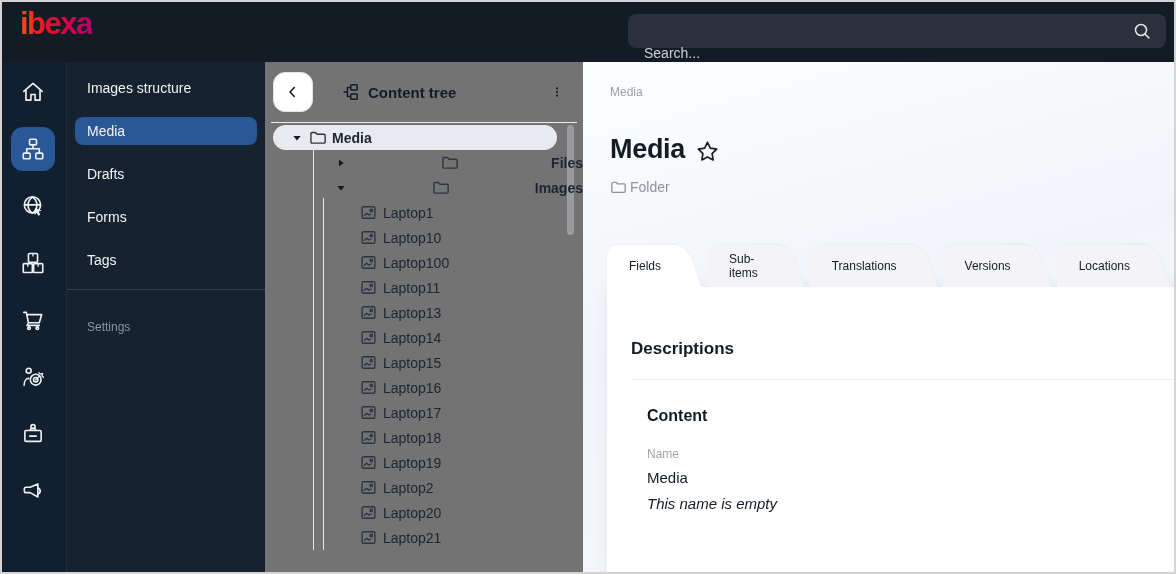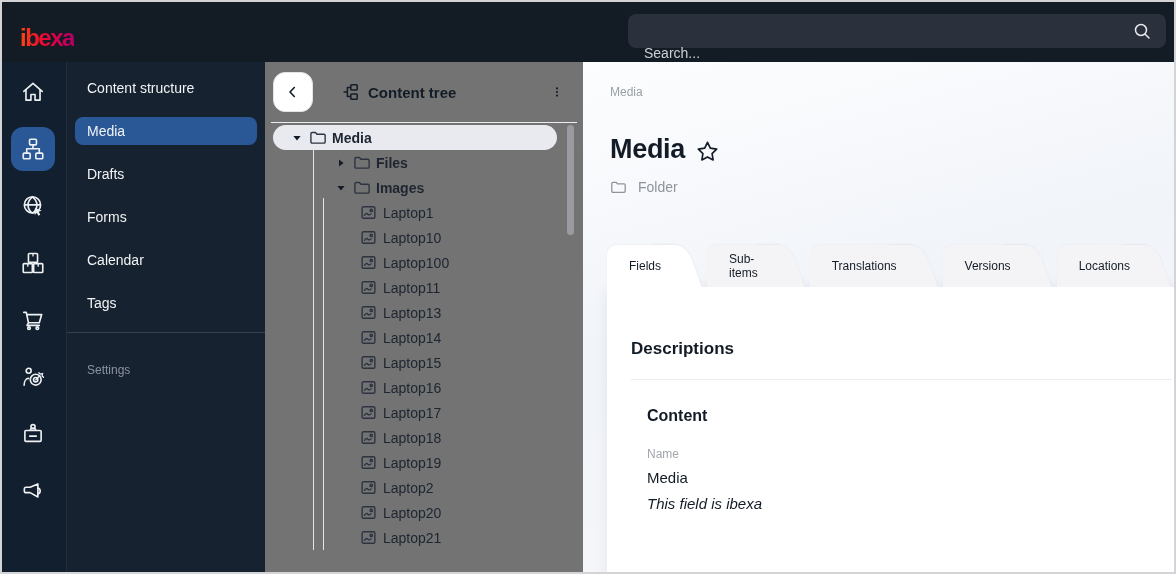--- a/index.html
+++ b/index.html
@@ -6,21 +6,21 @@
   .screen{
     position:relative;width:1176px;height:574px;overflow:hidden;
     background:#fff;font-family:"Liberation Sans",sans-serif;
     -webkit-font-smoothing:antialiased;
   }
   .screen::after{content:'';position:absolute;inset:0;border:2px solid #d4d4d7;pointer-events:none;z-index:60;}
 
   
   .topbar{position:absolute;left:0;top:0;width:100%;height:62px;background:#131b24;}
   .logo{
-    position:absolute;left:20px;top:24px;font-size:24px;font-weight:bold;letter-spacing:-1.5px;
+    position:absolute;left:20px;top:6px;font-size:31px;font-weight:bold;letter-spacing:-1.5px;
     background:linear-gradient(90deg,#ff4713 0%,#ed0e2e 38%,#d6004c 68%,#b30067 100%);
     -webkit-background-clip:text;background-clip:text;color:transparent;
   }
   .search{
     position:absolute;left:628px;right:10px;top:14px;height:34px;background:#2a313c;
     border-radius:8px;display:flex;align-items:center;
   }
   .search input{
     flex:1;background:transparent;border:none;outline:none;color:#e8eaec;
     font-size:14px;padding:0 16px;font-family:inherit;margin-top:44px;
@@ -56,21 +56,21 @@
   .back-btn{width:40px;height:40px;border:1px solid #e3e4e8;border-radius:12px;background:#fff;display:flex;align-items:center;justify-content:center;color:#131c26;flex:none;}
   .back-btn svg{width:16px;height:16px;}
   .tree-title{display:flex;align-items:center;gap:9px;margin-left:28px;font-weight:bold;font-size:15px;color:#131c26;flex:1;}
   .tree-title svg{width:18px;height:18px;color:#131c26;}
   .kebab{width:24px;height:24px;display:flex;align-items:center;justify-content:center;color:#131c26;margin-right:4px;}
   .kebab svg{width:16px;height:16px;}
   .tree-hr{height:1px;background:#ebecef;margin:0 6px;}
   .tree-list{position:relative;padding-top:2px;}
   .tree-row{height:25px;display:flex;align-items:center;font-size:14px;color:#1c2530;position:relative;}
   .tree-row.d0{padding-left:24px;}
-  .tree-row.d1{padding-left:68px;}
+  .tree-row.d1{padding-left:68px;justify-content:space-between;}
   .tree-row.d2{padding-left:91px;}
   .tree-row.folder-row{font-weight:bold;}
   .tree-row.selected::before{content:'';position:absolute;left:8px;right:26px;top:0;bottom:0;background:#e9e9f0;border-radius:14px;}
   .tree-row>*{position:relative;z-index:1;}
   .expander{width:16px;display:flex;justify-content:center;color:#131c26;flex:none;}
   .expander svg{width:10px;height:10px;}
   .node-icon{width:17px;height:17px;margin:0 6px 0 4px;color:#2c3441;flex:none;display:flex;}
   .node-icon svg{width:17px;height:17px;}
   .guide{position:absolute;width:1px;background:#e4e5e9;}
   .guide.g1{left:48px;top:25px;bottom:0;}
@@ -80,21 +80,21 @@
   
   .main{
     position:absolute;left:583px;top:62px;right:0;bottom:0;
     background:linear-gradient(165deg,#fcfdfe 0%,#f1f4f9 45%,#f7f8fa 100%);
   }
   .breadcrumb{position:absolute;left:27px;top:23px;font-size:12px;color:#9aa0a7;}
   .title-row{position:absolute;left:27px;top:72px;display:flex;align-items:center;gap:10px;}
   .page-title{font-size:27px;font-weight:bold;color:#131c26;letter-spacing:-.3px;}
   .star-btn{width:25px;height:25px;color:#131c26;display:flex;margin-top:3px;}
   .star-btn svg{width:25px;height:25px;}
-  .type-row{position:absolute;left:27px;top:117px;display:flex;align-items:center;gap:12px;color:#8f949b;font-size:14px;}
+  .type-row{position:absolute;left:27px;top:117px;display:flex;align-items:center;gap:4px;color:#8f949b;font-size:14px;}
   .type-row .t-ico{width:16px;height:16px;display:flex;color:#8f949b;}
   .type-row .t-ico svg{width:16px;height:16px;}
 
   .tabs{position:absolute;left:24px;top:183px;right:0;height:42px;display:flex;}
   .tab{
     position:relative;z-index:1;margin-right:30px;padding:0 16px 0 22px;background:#f4f4f7;
     border-top-left-radius:10px;display:flex;align-items:center;font-size:12px;color:#131c26;
     box-shadow:0 -1px 2px rgba(30,40,60,.03);
   }
   .tab::after{
@@ -207,25 +207,24 @@
           <svg viewBox="0 0 24 24" fill="none" stroke="currentColor" stroke-width="1.5" stroke-linejoin="round" stroke-linecap="round">
             <path d="M16.5 5.5v12l-7.2-4H5.6A1.6 1.6 0 0 1 4 11.9v-1.8a1.6 1.6 0 0 1 1.6-1.6h3.7z"></path>
             <path d="M16.5 9.2a2.9 2.9 0 0 1 0 5.6"></path>
           </svg>
         </span>
       </div>
     </nav>
 
   <nav class="menu">
     <div id="menu-main">
-        <div class="menu-item">Content structure</div>
+        <div class="menu-item">Images structure</div>
         <div class="menu-item active">Media</div>
         <div class="menu-item">Drafts</div>
         <div class="menu-item">Forms</div>
-        <div class="menu-item">Calendar</div>
         <div class="menu-item">Tags</div>
       </div>
     <div class="menu-divider"></div>
     <div class="menu-section-label">Settings</div>
   </nav>
 
   <section class="tree-panel">
     <div class="tree-header">
       <button class="back-btn">
           <svg viewBox="0 0 16 16" fill="none" stroke="currentColor" stroke-width="1.6" stroke-linecap="round" stroke-linejoin="round">
@@ -475,19 +474,19 @@
       </div>
 
     <div class="card">
       <div class="section-title">Descriptions</div>
       <div class="card-hr"></div>
       <div class="group">
         <div class="group-title">Content</div>
         <div id="fields">
             <div class="field-label">Name</div>
             <div class="field-value">Media</div>
-            <div class="field-value empty">This field is ibexa</div>
+            <div class="field-value empty">This name is empty</div>
           </div>
       </div>
     </div>
   </section>
 
 </div>
 
 </body></html>

